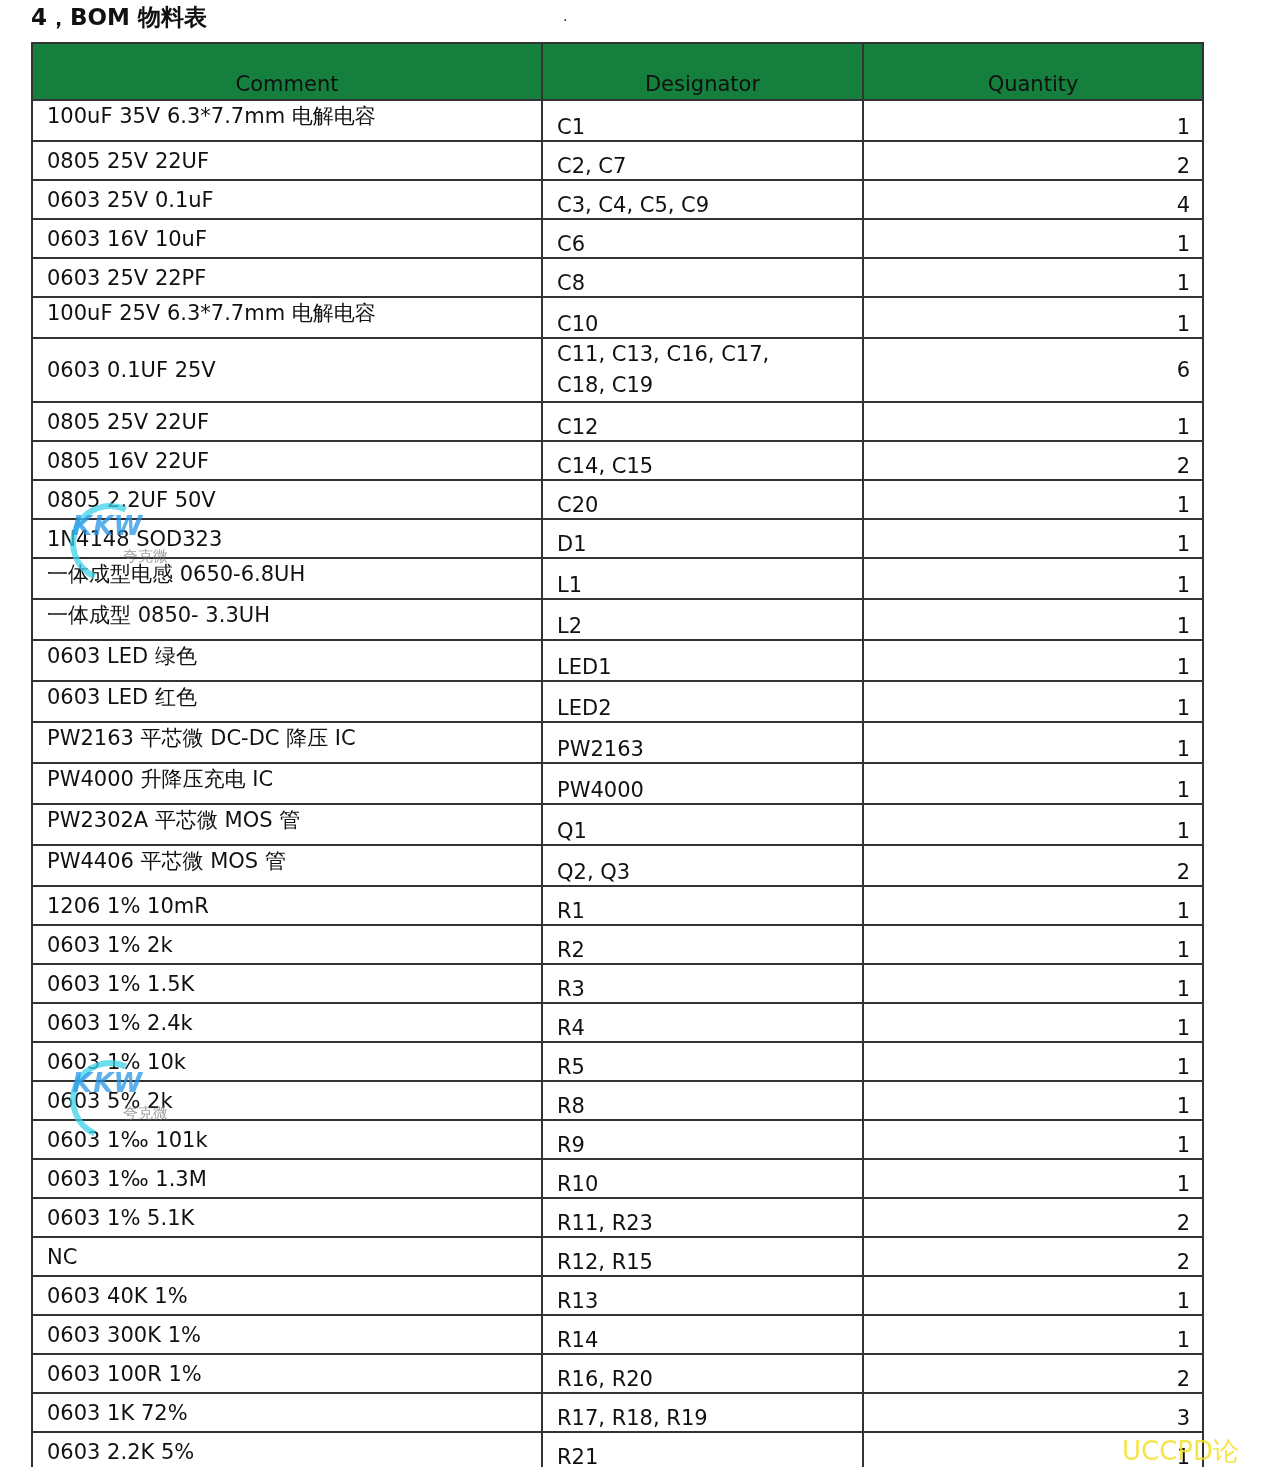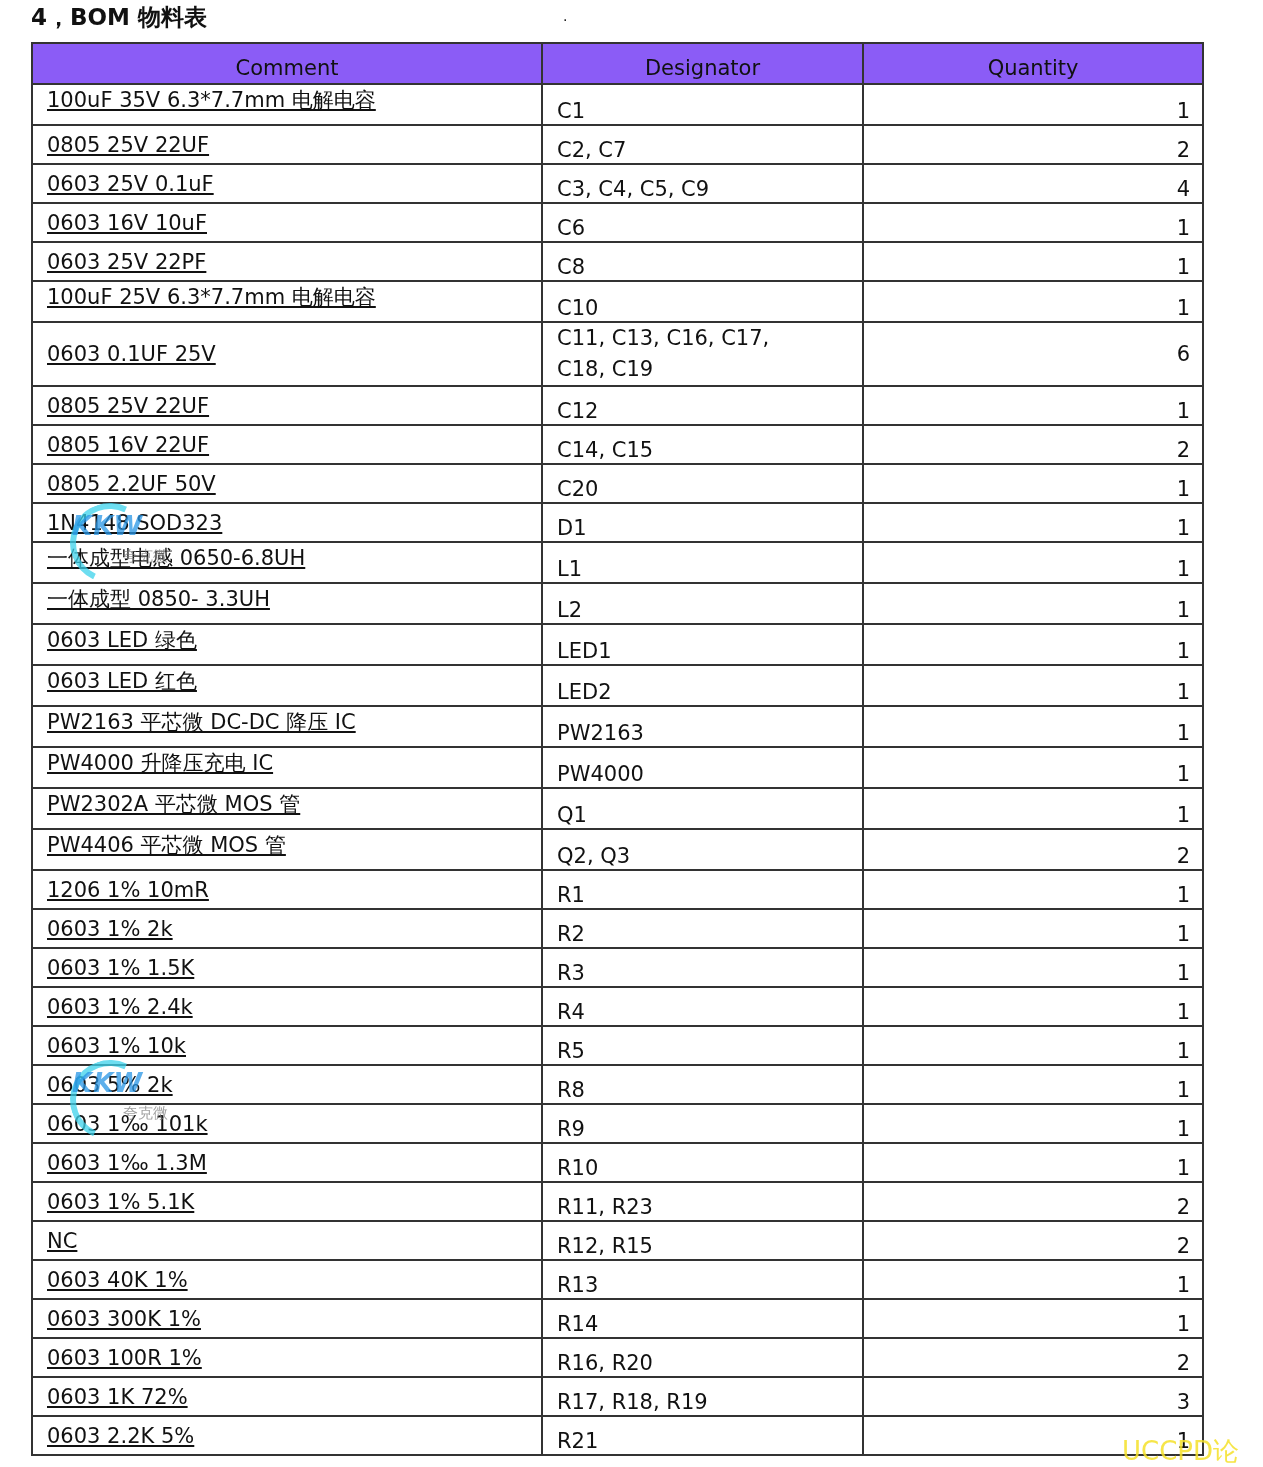--- a/index.html
+++ b/index.html
@@ -19,25 +19,25 @@
     width: 1171px;
   }
   table.bom th, table.bom td {
     border: 2px solid #333;
     font-size: 21px; line-height: 26px;
     padding: 0 0 0 14px;
     font-weight: normal;
     white-space: nowrap;
   }
   table.bom th {
-    background: #8b5cf6; text-align: center; padding: 0;
+    background: #15803d; text-align: center; padding: 16px;
     height: 37px; vertical-align: bottom; padding-bottom: 2px;
   }
   table.bom td { height: 37px; vertical-align: bottom; padding-bottom: 0px; }
-  table.bom td.c1 { vertical-align: top; padding-top: 2px; text-decoration: underline; }
+  table.bom td.c1 { vertical-align: top; padding-top: 2px; }
   table.bom td.c1.mid { vertical-align: middle; padding-top: 0; margin-left: 26px; }
   table.bom td.c3 { text-align: right; padding: 0 12px 0 0; }
   table.bom td.wrap { white-space: normal; line-height: 31px; }
   tr.tall td { height: 62px; }
   col.w1 { width: 510px; }
   col.w2 { width: 321px; }
   col.w3 { width: 340px; }
   .wm {
     position: absolute; width: 100px; height: 80px; pointer-events: none;
   }

